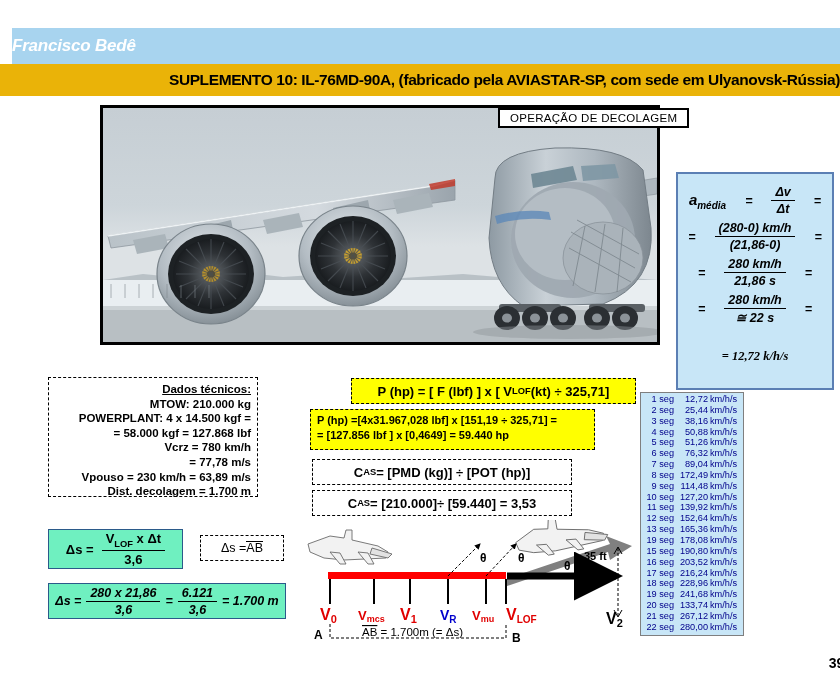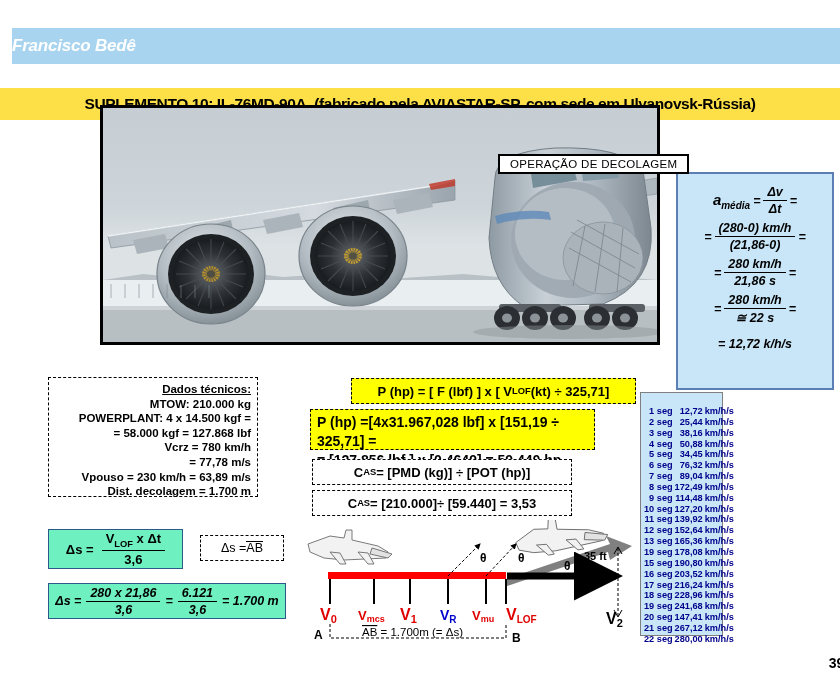--- a/index.html
+++ b/index.html
@@ -15,40 +15,40 @@
     left:12px;top:28px;width:840px;height:36px;
     background:#a8d4ef;
     display:flex;align-items:center;justify-content:flex-start;
   }
   #author-name{
     color:#ffffff;font-style:italic;font-weight:bold;font-size:17px;
     letter-spacing:-0.2px;
   }
   #title-banner{
     left:0;top:64px;width:840px;height:32px;
-    background:#fde047;
-    display:flex;align-items:center;justify-content:center;margin-top:24px;
+    background:#eab308;
+    display:flex;align-items:center;justify-content:flex-end;
   }
   #title-text{
     color:#000000;font-weight:bold;font-size:15.5px;letter-spacing:-0.4px;
     white-space:nowrap;
   }
 
   
   #photo-frame{
     left:100px;top:105px;width:560px;height:240px;
     border:3px solid #000;box-sizing:border-box;overflow:hidden;
     background:linear-gradient(#cfd6da 0%,#c3ccd2 45%,#d9dee1 60%,#e8ecee 100%);
   }
   #photo-svg{display:block;width:100%;height:100%;}
   #op-label{
     left:498px;top:108px;
     border:2px solid #000;background:#ffffff;
     padding:2px 10px;font-size:11.5px;font-weight:normal;color:#000;
-    letter-spacing:0.3px;z-index:5;margin-top:46px;
+    letter-spacing:0.3px;z-index:5;
   }
 
   
   .dashbox{
     border:1px dashed #000;background:#ffffff;box-sizing:border-box;text-align:right;
   }
   .yellowbox{
     border:1px dashed #000;background:#ffff00;box-sizing:border-box;
     font-weight:bold;color:#000;
   }
@@ -59,42 +59,42 @@
   .bluebox{
     border:2px solid #5b7fb4;background:#c8e6f7;box-sizing:border-box;
   }
 
   
   #accel-box{
     left:676px;top:172px;width:158px;height:218px;
     padding:6px 4px 4px 4px;
     text-align:center;font-style:italic;font-weight:bold;font-size:12.5px;color:#000;
   }
-  .frline{display:flex;align-items:center;justify-content:center;gap:3px;margin:5px 0;}
+  .frline{display:flex;align-items:center;justify-content:center;gap:19px;margin:5px 0;}
   .frac{display:inline-block;text-align:center;}
   .frac .num{border-bottom:1.4px solid #000;padding:0 4px 1px 4px;display:block;}
   .frac .den{padding:1px 4px 0 4px;display:block;}
   .amed{font-size:15px;font-style:italic;font-weight:bold;}
   .amed sub{font-size:10px;font-style:italic;}
 
   
   #tech-box{
     left:48px;top:377px;width:210px;height:120px;
     padding:4px 6px;font-size:11.5px;font-weight:bold;line-height:1.27;color:#000;
   }
   #tech-title{text-decoration:underline;}
 
   
   #pw-box1{
     left:310px;top:378px;width:285px;height:26px;
     display:flex;align-items:center;justify-content:center;font-size:13px;margin-left:41px;
   }
   #pw-box2{
     left:310px;top:409px;width:285px;height:41px;
-    padding:3px 6px;font-size:14px;line-height:1.35;
+    padding:3px 6px;font-size:11px;line-height:1.35;
   }
   #cas-box1{
     left:312px;top:459px;width:260px;height:26px;
     display:flex;align-items:center;justify-content:center;font-size:13px;font-weight:bold;
   }
   #cas-box2{
     left:312px;top:490px;width:260px;height:26px;
     display:flex;align-items:center;justify-content:center;font-size:13px;font-weight:bold;
   }
   sub{font-size:0.72em;}
@@ -110,23 +110,23 @@
   }
   #ds-box3{
     left:48px;top:583px;width:238px;height:36px;
     display:flex;align-items:center;justify-content:center;gap:5px;
     font-size:12.5px;font-style:italic;
   }
   .ovl{border-top:1.3px solid #000;display:inline-block;line-height:1.05;}
 
   
   #speed-table{
-    left:640px;top:392px;width:83px;height:244px;
+    left:640px;top:392px;width:104px;height:244px;
     background:#c8e6f7;border:1px solid #7f7f7f;box-sizing:border-box;
-    padding:13px 2px;font-size:9.2px;font-weight:bold;
+    padding:1px 2px;font-size:9.2px;font-weight:normal;
   }
   #speed-table table{border-collapse:collapse;width:100%;}
   #speed-table td{padding:0 1px;line-height:10.85px;white-space:nowrap;color:#00008b;}
   .t-sec{text-align:right;width:30px;}
   .t-val{text-align:right;width:32px;margin-top:16px;}
   .t-unit{text-align:left;padding-left:4px;}
   tr.hl td{color:#ff0000;}
 
   
   #diagram{left:300px;top:520px;width:345px;height:130px;}
@@ -318,21 +318,21 @@
     <span>=</span>
   </div>
   <div class="frline">
     <span>=</span>
     <span class="frac">
       <span class="num">280 km/h</span>
       <span class="den">≅ 22 s</span>
     </span>
     <span>=</span>
   </div>
-  <div class="frline" style="margin-top:12px;">
+  <div class="frline" style="margin-top:24px;font-family:Liberation Serif, serif;">
     <span>= 12,72  k/h/s</span>
   </div>
 </div>
 
 <div class="abs dashbox" id="tech-box">
   <div id="tech-title">Dados técnicos:</div>
   <div>MTOW:  210.000 kg</div>
   <div>POWERPLANT:  4 x 14.500 kgf =</div>
   <div>          = 58.000 kgf = 127.868 lbf</div>
   <div>Vcrz = 780 km/h</div>
@@ -405,21 +405,21 @@
           <td class="t-val">38,16</td>
           <td class="t-unit">km/h/s</td>
         </tr>
         <tr>
           <td class="t-sec">4 seg</td>
           <td class="t-val">50,88</td>
           <td class="t-unit">km/h/s</td>
         </tr>
         <tr>
           <td class="t-sec">5 seg</td>
-          <td class="t-val">34,45</td>
+          <td class="t-val">51,26</td>
           <td class="t-unit">km/h/s</td>
         </tr>
         <tr>
           <td class="t-sec">6 seg</td>
           <td class="t-val">76,32</td>
           <td class="t-unit">km/h/s</td>
         </tr>
         <tr>
           <td class="t-sec">7 seg</td>
           <td class="t-val">89,04</td>
@@ -480,21 +480,21 @@
           <td class="t-val">228,96</td>
           <td class="t-unit">km/h/s</td>
         </tr>
         <tr>
           <td class="t-sec">19 seg</td>
           <td class="t-val">241,68</td>
           <td class="t-unit">km/h/s</td>
         </tr>
         <tr>
           <td class="t-sec">20 seg</td>
-          <td class="t-val">147,41</td>
+          <td class="t-val">133,74</td>
           <td class="t-unit">km/h/s</td>
         </tr>
         <tr>
           <td class="t-sec">21 seg</td>
           <td class="t-val">267,12</td>
           <td class="t-unit">km/h/s</td>
         </tr>
         <tr class="hl">
           <td class="t-sec">22 seg</td>
           <td class="t-val">280,00</td>

